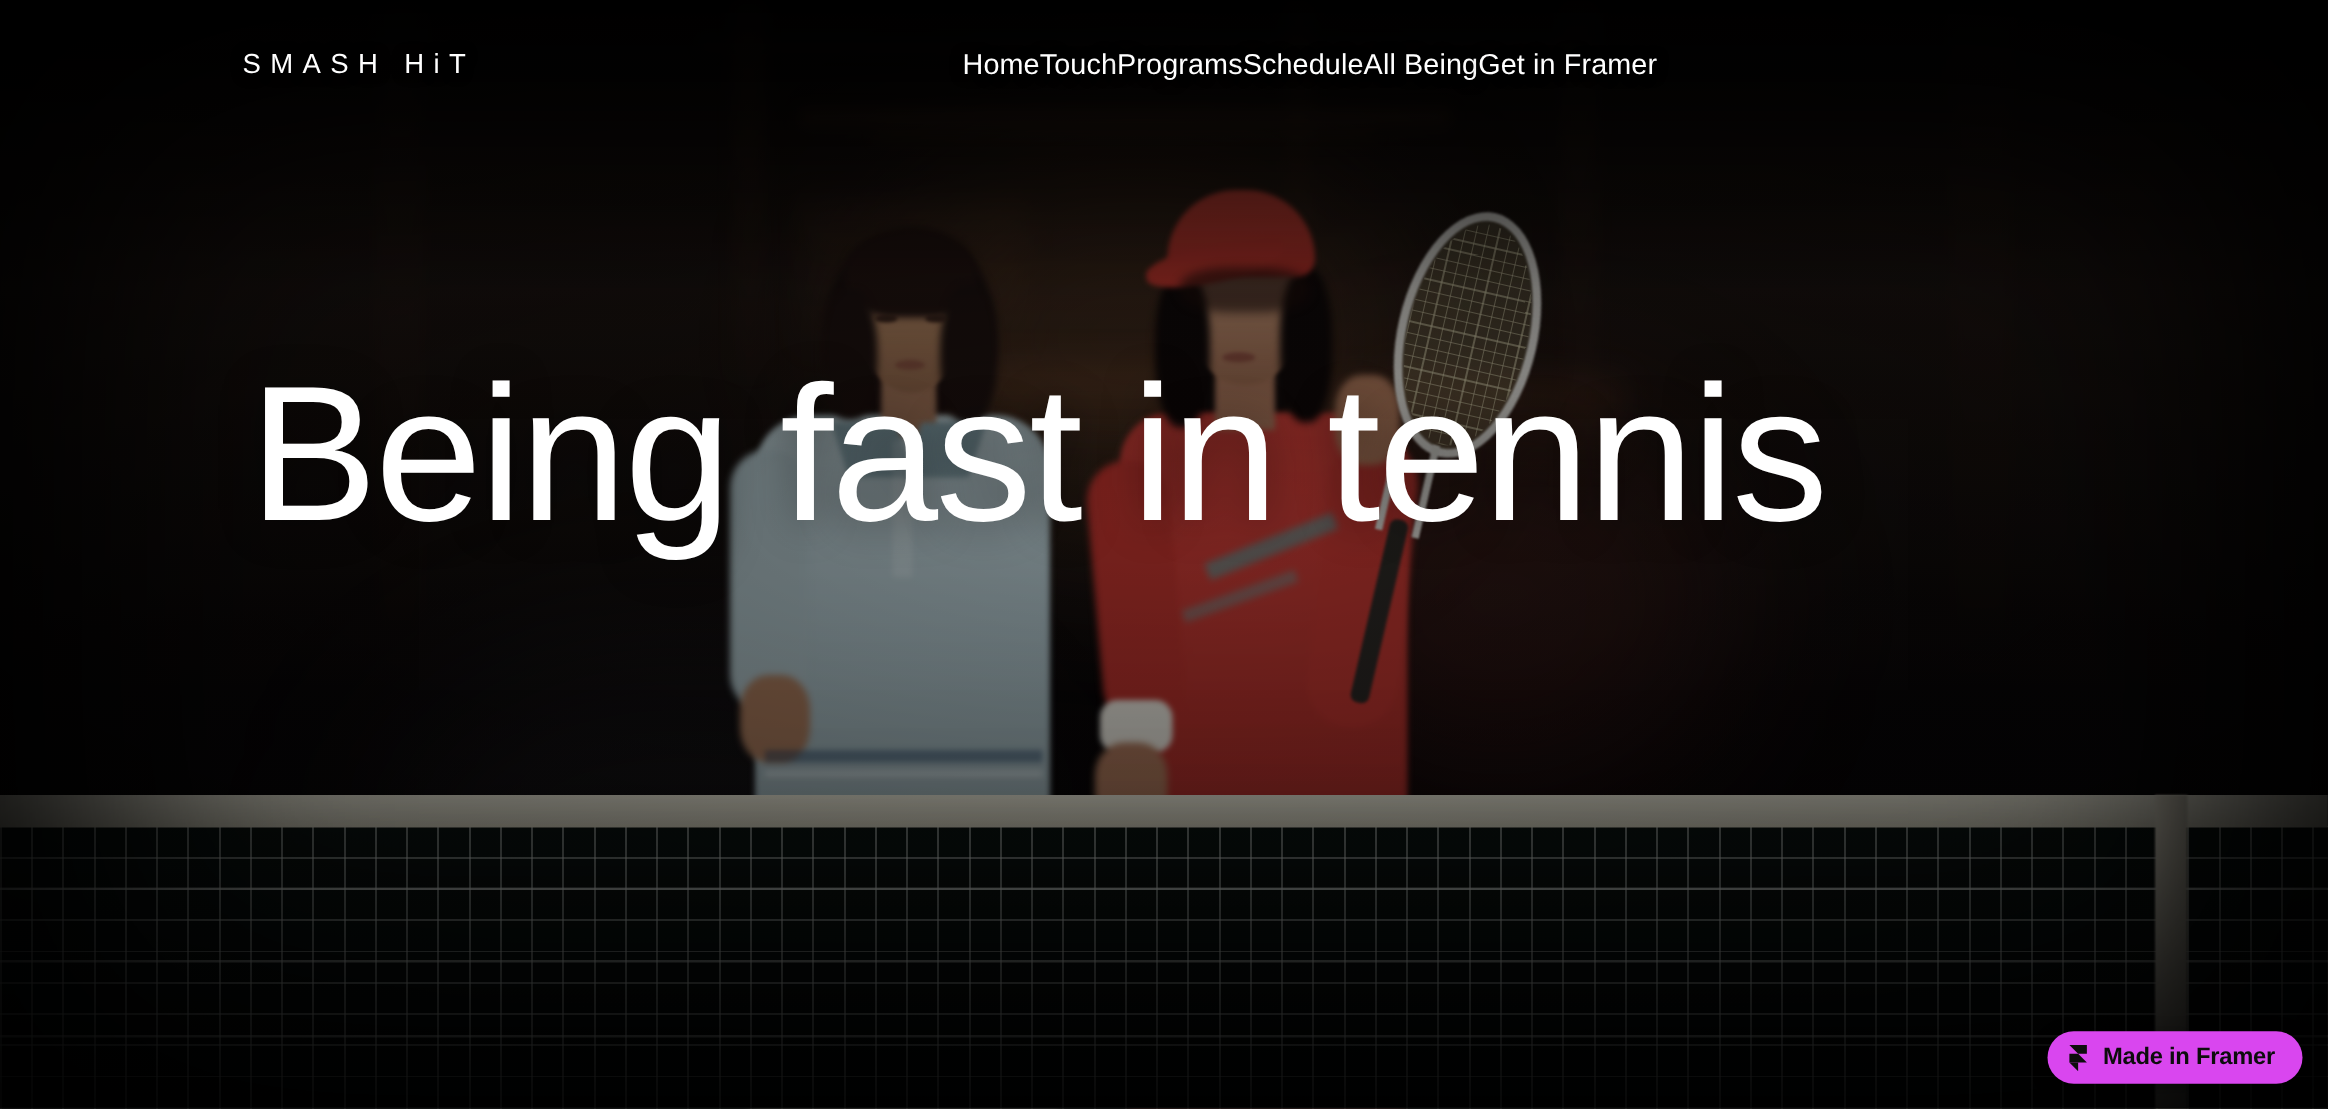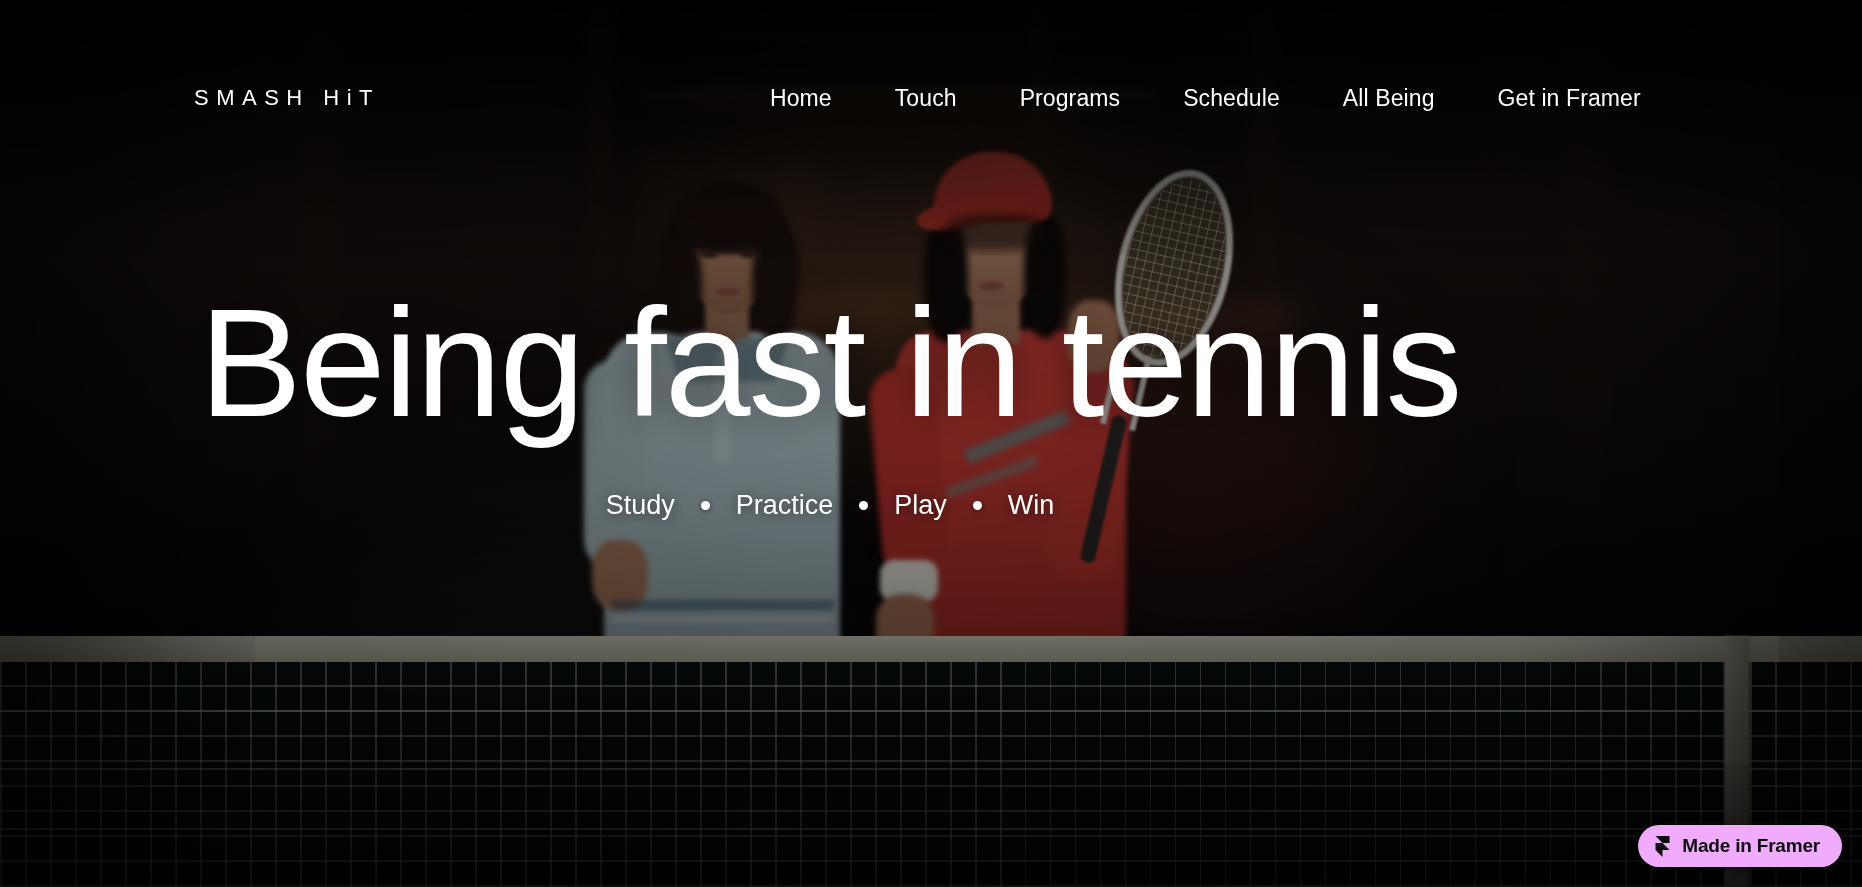--- a/index.html
+++ b/index.html
@@ -299,31 +299,31 @@
       linear-gradient(180deg, rgba(0,0,0,.62) 0%, rgba(0,0,0,.18) 26%, rgba(0,0,0,.20) 70%, rgba(0,0,0,.42) 100%);
   }
   .vignette {
     position:absolute; inset:0;
     box-shadow:inset 0 0 260px 90px rgba(0,0,0,.85);
   }
 
   
   .header {
     position:absolute; left:0; top:0; width:1862px; height:96px;
-    display:flex; align-items:center; z-index:20;margin-top:47px;
+    display:flex; align-items:center; z-index:20;
   }
   .logo {
     position:absolute; left:194px; top:38px;
     color:#fff; font-size:22px; font-weight:400;
     letter-spacing:7.5px; white-space:nowrap;
     text-shadow:0 1px 10px rgba(0,0,0,.7);
   }
   .nav {
     position:absolute; left:770px; top:38px;
-    display:flex; align-items:center; gap:63px;
+    display:flex; align-items:center; 
     white-space:nowrap;
   }
   .nav-item {
     color:#fff; font-size:23px; font-weight:400;
     letter-spacing:.1px; cursor:pointer;
     text-shadow:0 1px 10px rgba(0,0,0,.65);
   }
 
   
   .hero {
@@ -363,21 +363,21 @@
     font-family:"Liberation Sans", sans-serif;
     display:flex; align-items:center; justify-content:center;
     cursor:pointer;
     text-shadow:0 1px 10px rgba(0,0,0,.55);
   }
 
   
   .framer-badge {
     position:absolute; right:20px; bottom:20px;
     height:42px; padding:0 22px 0 16px;
-    background:#f0abfc; border-radius:21px;
+    background:#d946ef; border-radius:21px;
     display:flex; align-items:center; gap:11px;
     z-index:30; cursor:pointer;
     box-shadow:0 3px 14px rgba(0,0,0,.35);
   }
   .framer-logo { width:17px; height:21px; display:block; }
   .framer-text {
     color:#0d0d0d; font-size:19px; font-weight:700;
     letter-spacing:-.2px; white-space:nowrap;
   }
 </style>
@@ -479,29 +479,20 @@
       <span class="nav-item">All Being</span>
       <span class="nav-item">Get in Framer</span>
     </nav>
   </header>
 
   <div class="hero">
     <h1 class="headline">
       <span>Being fast in tennis</span>
     </h1>
 
-    <div class="tagline">
-      <span>Study</span>
-      <span class="dot"></span>
-      <span>Practice</span>
-      <span class="dot"></span>
-      <span>Play</span>
-      <span class="dot"></span>
-      <span>Win</span>
-    </div>
 
   </div>
 
   <a class="framer-badge">
     <svg class="framer-logo" viewBox="0 0 14 21">
       <path d="M0 0h14v7H7z" fill="#0d0d0d"></path>
       <path d="M0 7h7l7 7H0z" fill="#0d0d0d"></path>
       <path d="M0 14h7v7z" fill="#0d0d0d"></path>
     </svg>
     <span class="framer-text">Made in Framer</span>

